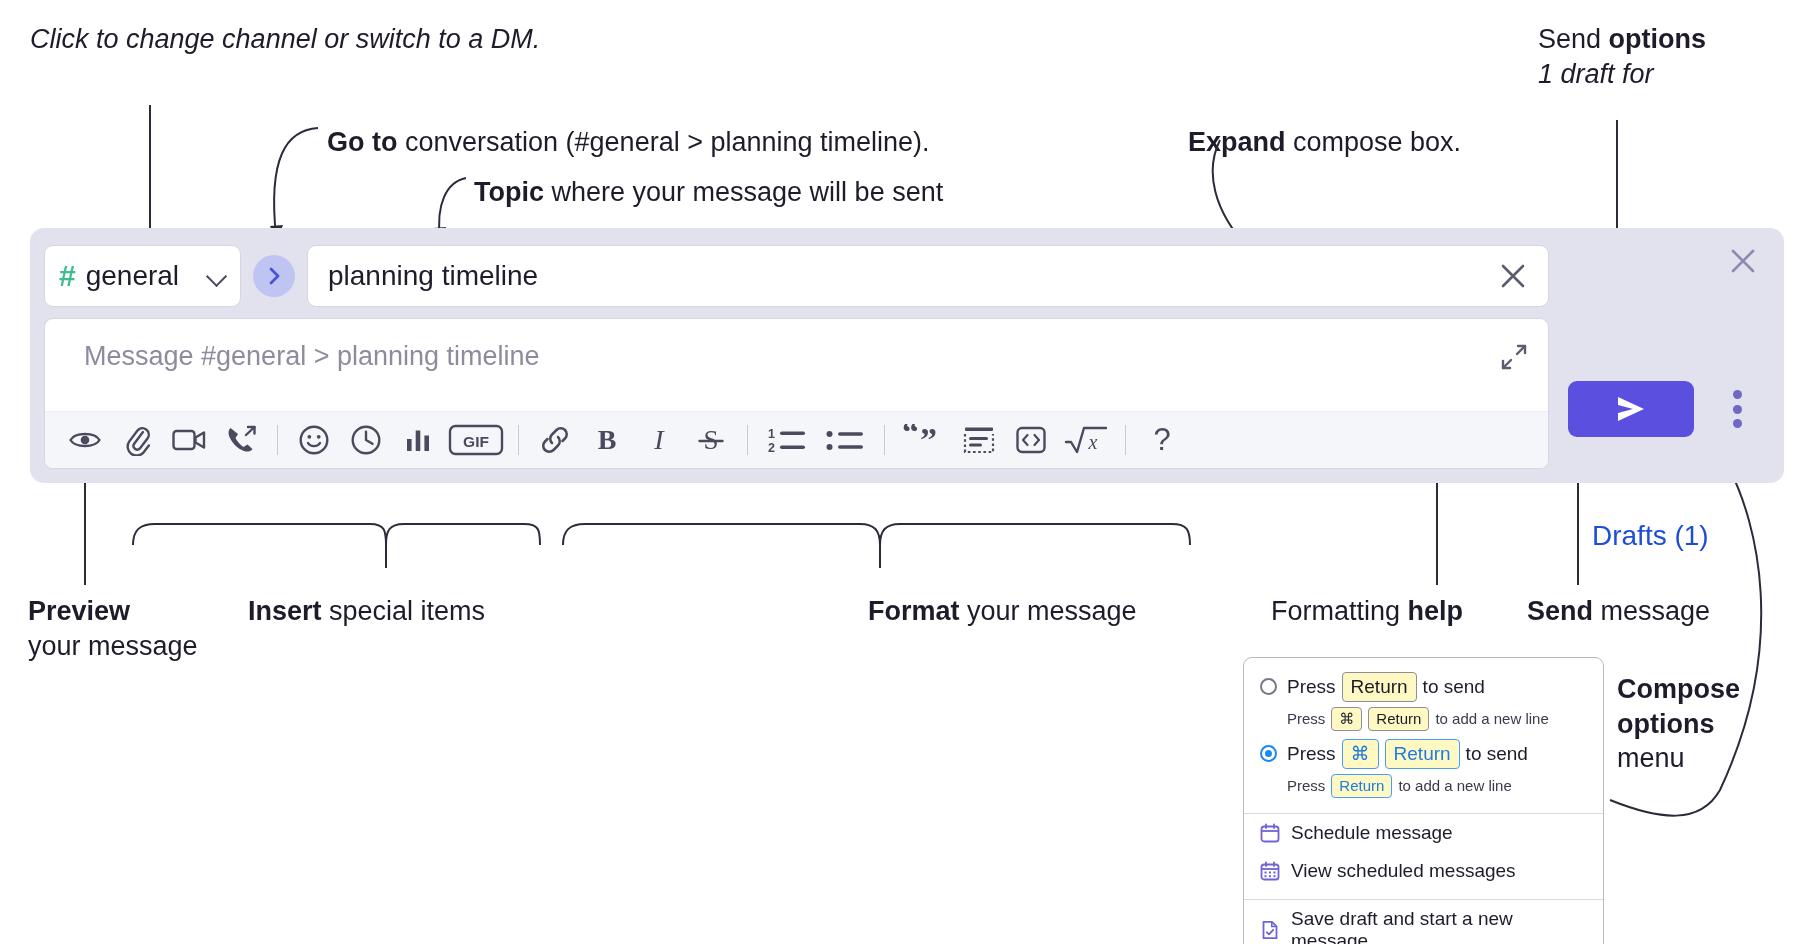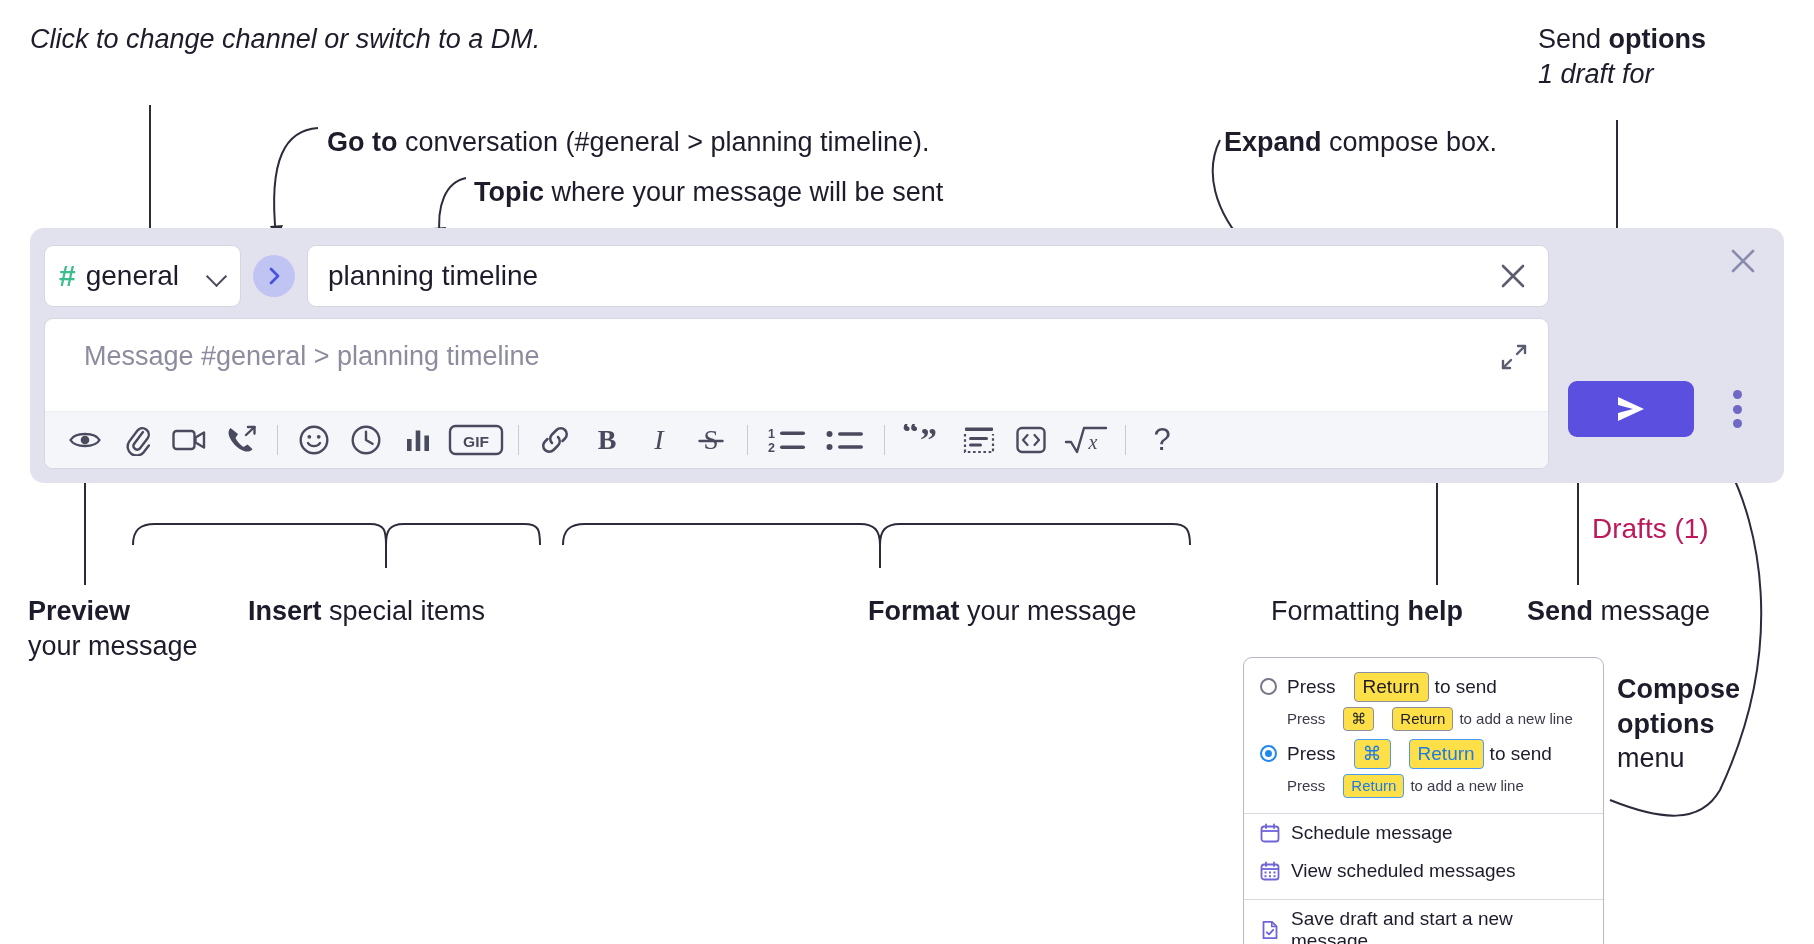--- a/index.html
+++ b/index.html
@@ -116,22 +116,22 @@
   #kebab-button {
     position: absolute; left: 1692px; top: 158px;
     width: 30px; height: 46px;
     display: flex; flex-direction: column; align-items: center;
     justify-content: space-between; padding: 4px 0; cursor: pointer;
   }
   #kebab-button span { width: 9px; height: 9px; border-radius: 50%; background: #6f68c4; display: block; }
 
   
   #drafts-link {
-    position: absolute; left: 1562px; top: 285px;
-    font-size: 28px; color: #be185d; cursor: pointer; white-space: nowrap;
+    position: absolute; left: 1562px; top: 292px;
+    font-size: 28px; color: #1d4ed8; cursor: pointer; white-space: nowrap;
   }
   #widget-close {
     position: absolute; right: 22px; top: 14px;
     width: 38px; height: 38px; cursor: pointer;
   }
 
   
   #options-menu {
     position: absolute;
     left: 1243px; top: 657px;
@@ -151,23 +151,22 @@
   .radio.on::after {
     content: ""; position: absolute; left: 3px; top: 3px;
     width: 7px; height: 7px; border-radius: 50%; background: #1e88f0;
   }
   .radio-row .txt { font-size: 19px; color: #1d1c2b; display: flex; align-items: center; gap: 6px; }
   .sub-row { display: flex; align-items: center; gap: 6px; padding: 3px 16px 6px 43px;
              font-size: 15px; color: #3a3a4a; }
   .key {
     display: inline-flex; align-items: center; justify-content: center;
     border: 1px solid #8d8d9c; border-radius: 4px;
-    padding: 1px 7px; font-size: 15px; color: #1d1c2b; background: #fde047;
+    padding: 1px 7px; font-size: 15px; color: #1d1c2b; background: #fef9c3;
     line-height: 1.35;
-    margin-left: 12px;
   }
   .key.big { font-size: 19px; padding: 1px 8px; }
   .key.blue { border-color: #4b9bf5; color: #1e7ae8; }
   .menu-sep { height: 1px; background: #d9d9e2; margin: 9px 0 0 0; }
   .menu-item {
     display: flex; align-items: center; gap: 11px;
     padding: 8px 16px; font-size: 19px; color: #1d1c2b; cursor: pointer;
   }
   .menu-item:first-of-type { padding-top: 10px; }
   .mi-icon { width: 20px; height: 20px; flex: none; color: #6f63d8; }
@@ -180,21 +179,21 @@
 </div>
 
 <div class="anno a-lg" style="left:327px; top:125px;">
   <b>Go to</b><span> conversation (#general &gt; planning timeline).</span>
 </div>
 
 <div class="anno a-lg" style="left:474px; top:175px;">
   <b>Topic</b><span> where your message will be sent</span>
 </div>
 
-<div class="anno a-lg" style="left:1224px; top:125px;">
+<div class="anno a-lg" style="left:1188px; top:125px;">
   <b>Expand</b><span> compose box.</span>
 </div>
 
 <div class="anno a-lg" style="left:1538px; top:22px;">
   <div><span>Send </span><b>options</b></div>
   <div><i>1 draft for</i></div>
 </div>
 
 <div class="anno a-lg" style="left:28px; top:594px;">
   <div><b>Preview</b></div>

